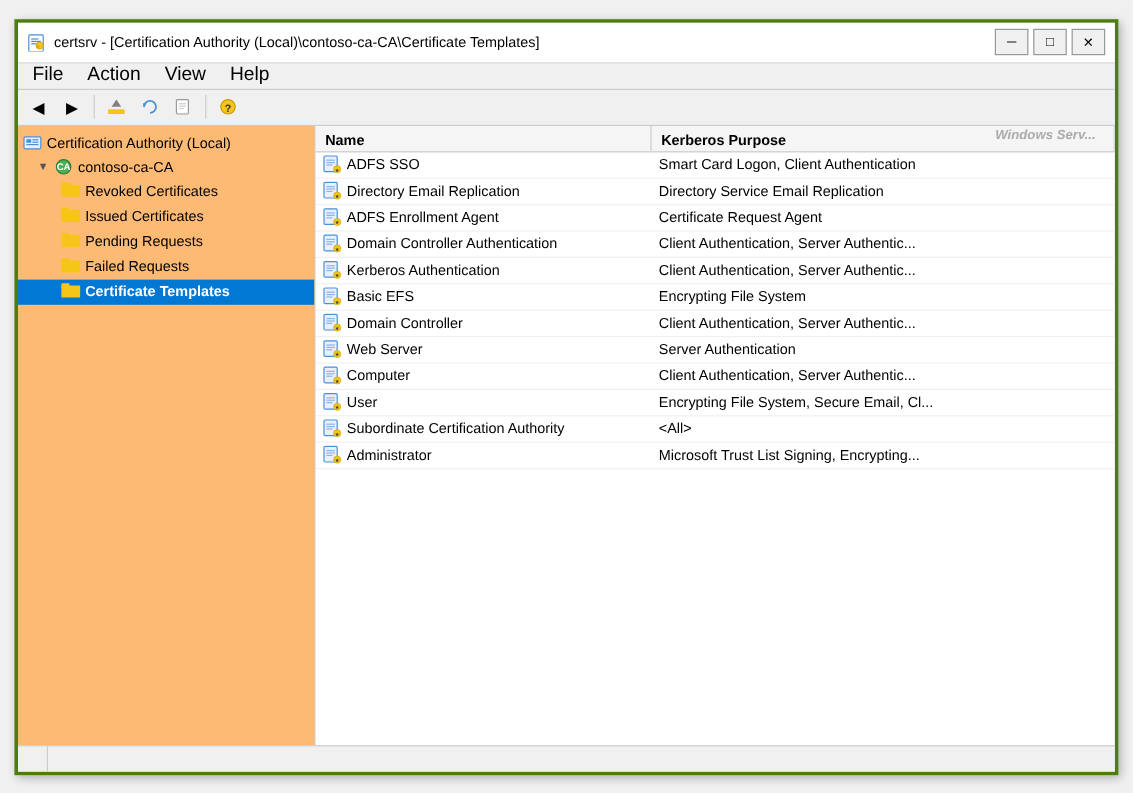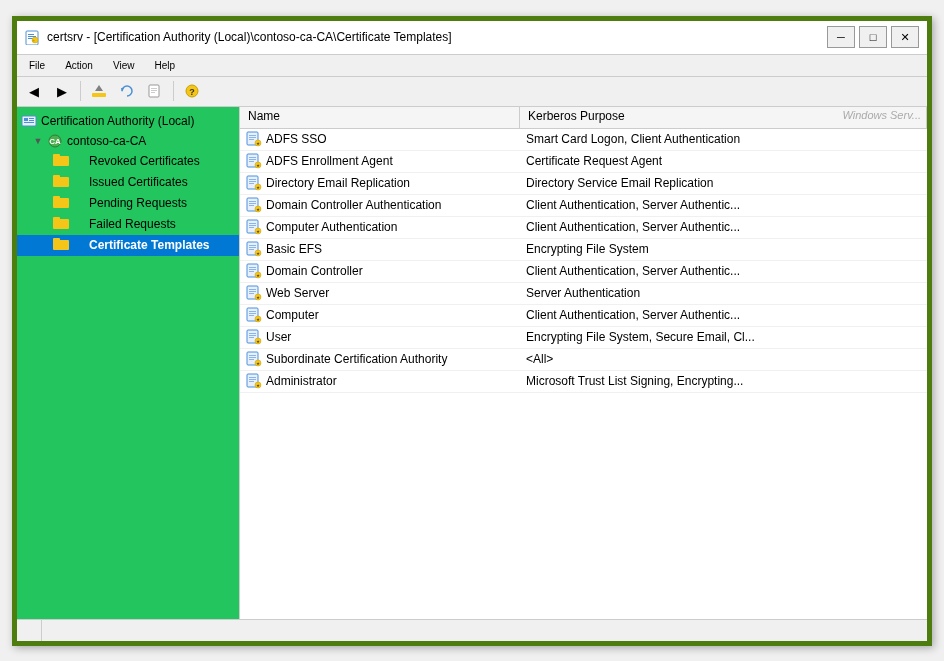--- a/index.html
+++ b/index.html
@@ -10,21 +10,21 @@
       display: flex;
       justify-content: center;
       align-items: center;
       width: 944px;
       height: 661px;
     }
     .window {
       width: 920px;
       height: 630px;
       background: #f0f0f0;
-      border: 5px solid #4d7c0f;
+      border: 3px solid #4d7c0f;
       box-shadow: 2px 2px 8px rgba(0,0,0,0.3);
       display: flex;
       flex-direction: column;
     }
     .title-bar {
       background: #ffffff;
       padding: 6px 8px;
       display: flex;
       align-items: center;
       justify-content: space-between;
@@ -59,21 +59,21 @@
       display: flex;
       align-items: center;
       padding: 2px 4px;
       background: #f0f0f0;
       border-bottom: 1px solid #ccc;
       height: 22px;
       gap: 4px;
     }
     .menu-item {
       padding: 2px 8px;
-      font-size: 10px;
+      font-size: 16px;
       cursor: pointer;
     }
     .toolbar {
       display: flex;
       align-items: center;
       padding: 3px 4px;
       background: #f0f0f0;
       border-bottom: 1px solid #ccc;
       height: 30px;
       gap: 2px;
@@ -94,23 +94,23 @@
       height: 20px;
       background: #ccc;
       margin: 0 3px;
     }
     .main-area {
       display: flex;
       flex: 1;
       overflow: hidden;
     }
     .tree-panel {
-      width: 223px;
+      width: 248px;
       border-right: 1px solid #ccc;
-      background: #22c55e;
+      background: #fdba74;
       overflow-y: auto;
       padding: 4px 0;
     }
     .tree-root {
       padding: 2px 4px;
       display: flex;
       align-items: center;
       gap: 4px;
       cursor: pointer;
     }
@@ -118,21 +118,21 @@
       padding: 2px 4px 2px 16px;
       display: flex;
       align-items: center;
       gap: 4px;
       cursor: pointer;
     }
     .tree-child {
       padding: 2px 4px 2px 36px;
       display: flex;
       align-items: center;
-      gap: 20px;
+      gap: 4px;
       cursor: pointer;
     }
     .tree-child.selected {
       background: #0078d4;
       color: white;
       font-weight: bold;
     }
     .expand-arrow {
       width: 10px;
       height: 10px;
@@ -152,24 +152,24 @@
     .list-header {
       display: flex;
       border-bottom: 1px solid #ccc;
       background: #f5f5f5;
       height: 22px;
       position: relative;
     }
     .col-header {
       padding: 2px 8px;
       font-size: 12px;
-      font-weight: normal;
+      font-weight: bold;
       border-right: 1px solid #ccc;
       display: flex;
-      align-items: flex-start;
+      align-items: flex-end;
       cursor: pointer;
       user-select: none;
     }
     .col-name { width: 280px; }
     .col-purpose { flex: 1; }
     .list-body {
       flex: 1;
       overflow-y: auto;
     }
     .list-row {
@@ -204,21 +204,21 @@
     .status-segment {
       border-right: 1px solid #ccc;
       padding: 0 8px;
       height: 100%;
       display: flex;
       align-items: center;
     }
     
     .watermark {
       position: absolute;
-      right: 6px;
+      right: 16px;
       top: 2px;
       font-size: 11px;
       color: #aaa;
       font-style: italic;
     }
     
     .tb-icon {
       font-size: 13px;
     }
   </style>
@@ -396,72 +396,72 @@
         <div class="list-row">
           <div class="cell cell-name">
             <svg width="16" height="16" viewBox="0 0 16 16">
               <rect x="1" y="1" width="11" height="13" rx="1" fill="#e8f0fe" stroke="#4a90d9" stroke-width="1"></rect>
               <rect x="3" y="4" width="7" height="1" fill="#4a90d9" opacity="0.6"></rect>
               <rect x="3" y="6" width="7" height="1" fill="#4a90d9" opacity="0.6"></rect>
               <rect x="3" y="8" width="5" height="1" fill="#4a90d9" opacity="0.6"></rect>
               <circle cx="12" cy="12" r="3" fill="#f5c518" stroke="#c8a000" stroke-width="0.5"></circle>
               <text x="12" y="14" text-anchor="middle" font-size="4" fill="#333">★</text>
             </svg>
+            <span>Directory Email Replication</span>
+          </div>
+          <div class="cell cell-purpose">
+            <span>Directory Service Email Replication</span>
+          </div>
+        </div>
+
+        <div class="list-row">
+          <div class="cell cell-name">
+            <svg width="16" height="16" viewBox="0 0 16 16">
+              <rect x="1" y="1" width="11" height="13" rx="1" fill="#e8f0fe" stroke="#4a90d9" stroke-width="1"></rect>
+              <rect x="3" y="4" width="7" height="1" fill="#4a90d9" opacity="0.6"></rect>
+              <rect x="3" y="6" width="7" height="1" fill="#4a90d9" opacity="0.6"></rect>
+              <rect x="3" y="8" width="5" height="1" fill="#4a90d9" opacity="0.6"></rect>
+              <circle cx="12" cy="12" r="3" fill="#f5c518" stroke="#c8a000" stroke-width="0.5"></circle>
+              <text x="12" y="14" text-anchor="middle" font-size="4" fill="#333">★</text>
+            </svg>
             <span>ADFS Enrollment Agent</span>
           </div>
           <div class="cell cell-purpose">
             <span>Certificate Request Agent</span>
           </div>
         </div>
 
         <div class="list-row">
           <div class="cell cell-name">
             <svg width="16" height="16" viewBox="0 0 16 16">
               <rect x="1" y="1" width="11" height="13" rx="1" fill="#e8f0fe" stroke="#4a90d9" stroke-width="1"></rect>
               <rect x="3" y="4" width="7" height="1" fill="#4a90d9" opacity="0.6"></rect>
               <rect x="3" y="6" width="7" height="1" fill="#4a90d9" opacity="0.6"></rect>
               <rect x="3" y="8" width="5" height="1" fill="#4a90d9" opacity="0.6"></rect>
               <circle cx="12" cy="12" r="3" fill="#f5c518" stroke="#c8a000" stroke-width="0.5"></circle>
               <text x="12" y="14" text-anchor="middle" font-size="4" fill="#333">★</text>
             </svg>
-            <span>Directory Email Replication</span>
-          </div>
-          <div class="cell cell-purpose">
-            <span>Directory Service Email Replication</span>
-          </div>
-        </div>
-
-        <div class="list-row">
-          <div class="cell cell-name">
-            <svg width="16" height="16" viewBox="0 0 16 16">
-              <rect x="1" y="1" width="11" height="13" rx="1" fill="#e8f0fe" stroke="#4a90d9" stroke-width="1"></rect>
-              <rect x="3" y="4" width="7" height="1" fill="#4a90d9" opacity="0.6"></rect>
-              <rect x="3" y="6" width="7" height="1" fill="#4a90d9" opacity="0.6"></rect>
-              <rect x="3" y="8" width="5" height="1" fill="#4a90d9" opacity="0.6"></rect>
-              <circle cx="12" cy="12" r="3" fill="#f5c518" stroke="#c8a000" stroke-width="0.5"></circle>
-              <text x="12" y="14" text-anchor="middle" font-size="4" fill="#333">★</text>
-            </svg>
             <span>Domain Controller Authentication</span>
           </div>
           <div class="cell cell-purpose">
             <span>Client Authentication, Server Authentic...</span>
           </div>
         </div>
 
         <div class="list-row">
           <div class="cell cell-name">
             <svg width="16" height="16" viewBox="0 0 16 16">
               <rect x="1" y="1" width="11" height="13" rx="1" fill="#e8f0fe" stroke="#4a90d9" stroke-width="1"></rect>
               <rect x="3" y="4" width="7" height="1" fill="#4a90d9" opacity="0.6"></rect>
               <rect x="3" y="6" width="7" height="1" fill="#4a90d9" opacity="0.6"></rect>
               <rect x="3" y="8" width="5" height="1" fill="#4a90d9" opacity="0.6"></rect>
               <circle cx="12" cy="12" r="3" fill="#f5c518" stroke="#c8a000" stroke-width="0.5"></circle>
               <text x="12" y="14" text-anchor="middle" font-size="4" fill="#333">★</text>
             </svg>
-            <span>Computer Authentication</span>
+            <span>Kerberos Authentication</span>
           </div>
           <div class="cell cell-purpose">
             <span>Client Authentication, Server Authentic...</span>
           </div>
         </div>
 
 
         <div class="list-row">
           <div class="cell cell-name">
             <svg width="16" height="16" viewBox="0 0 16 16">

